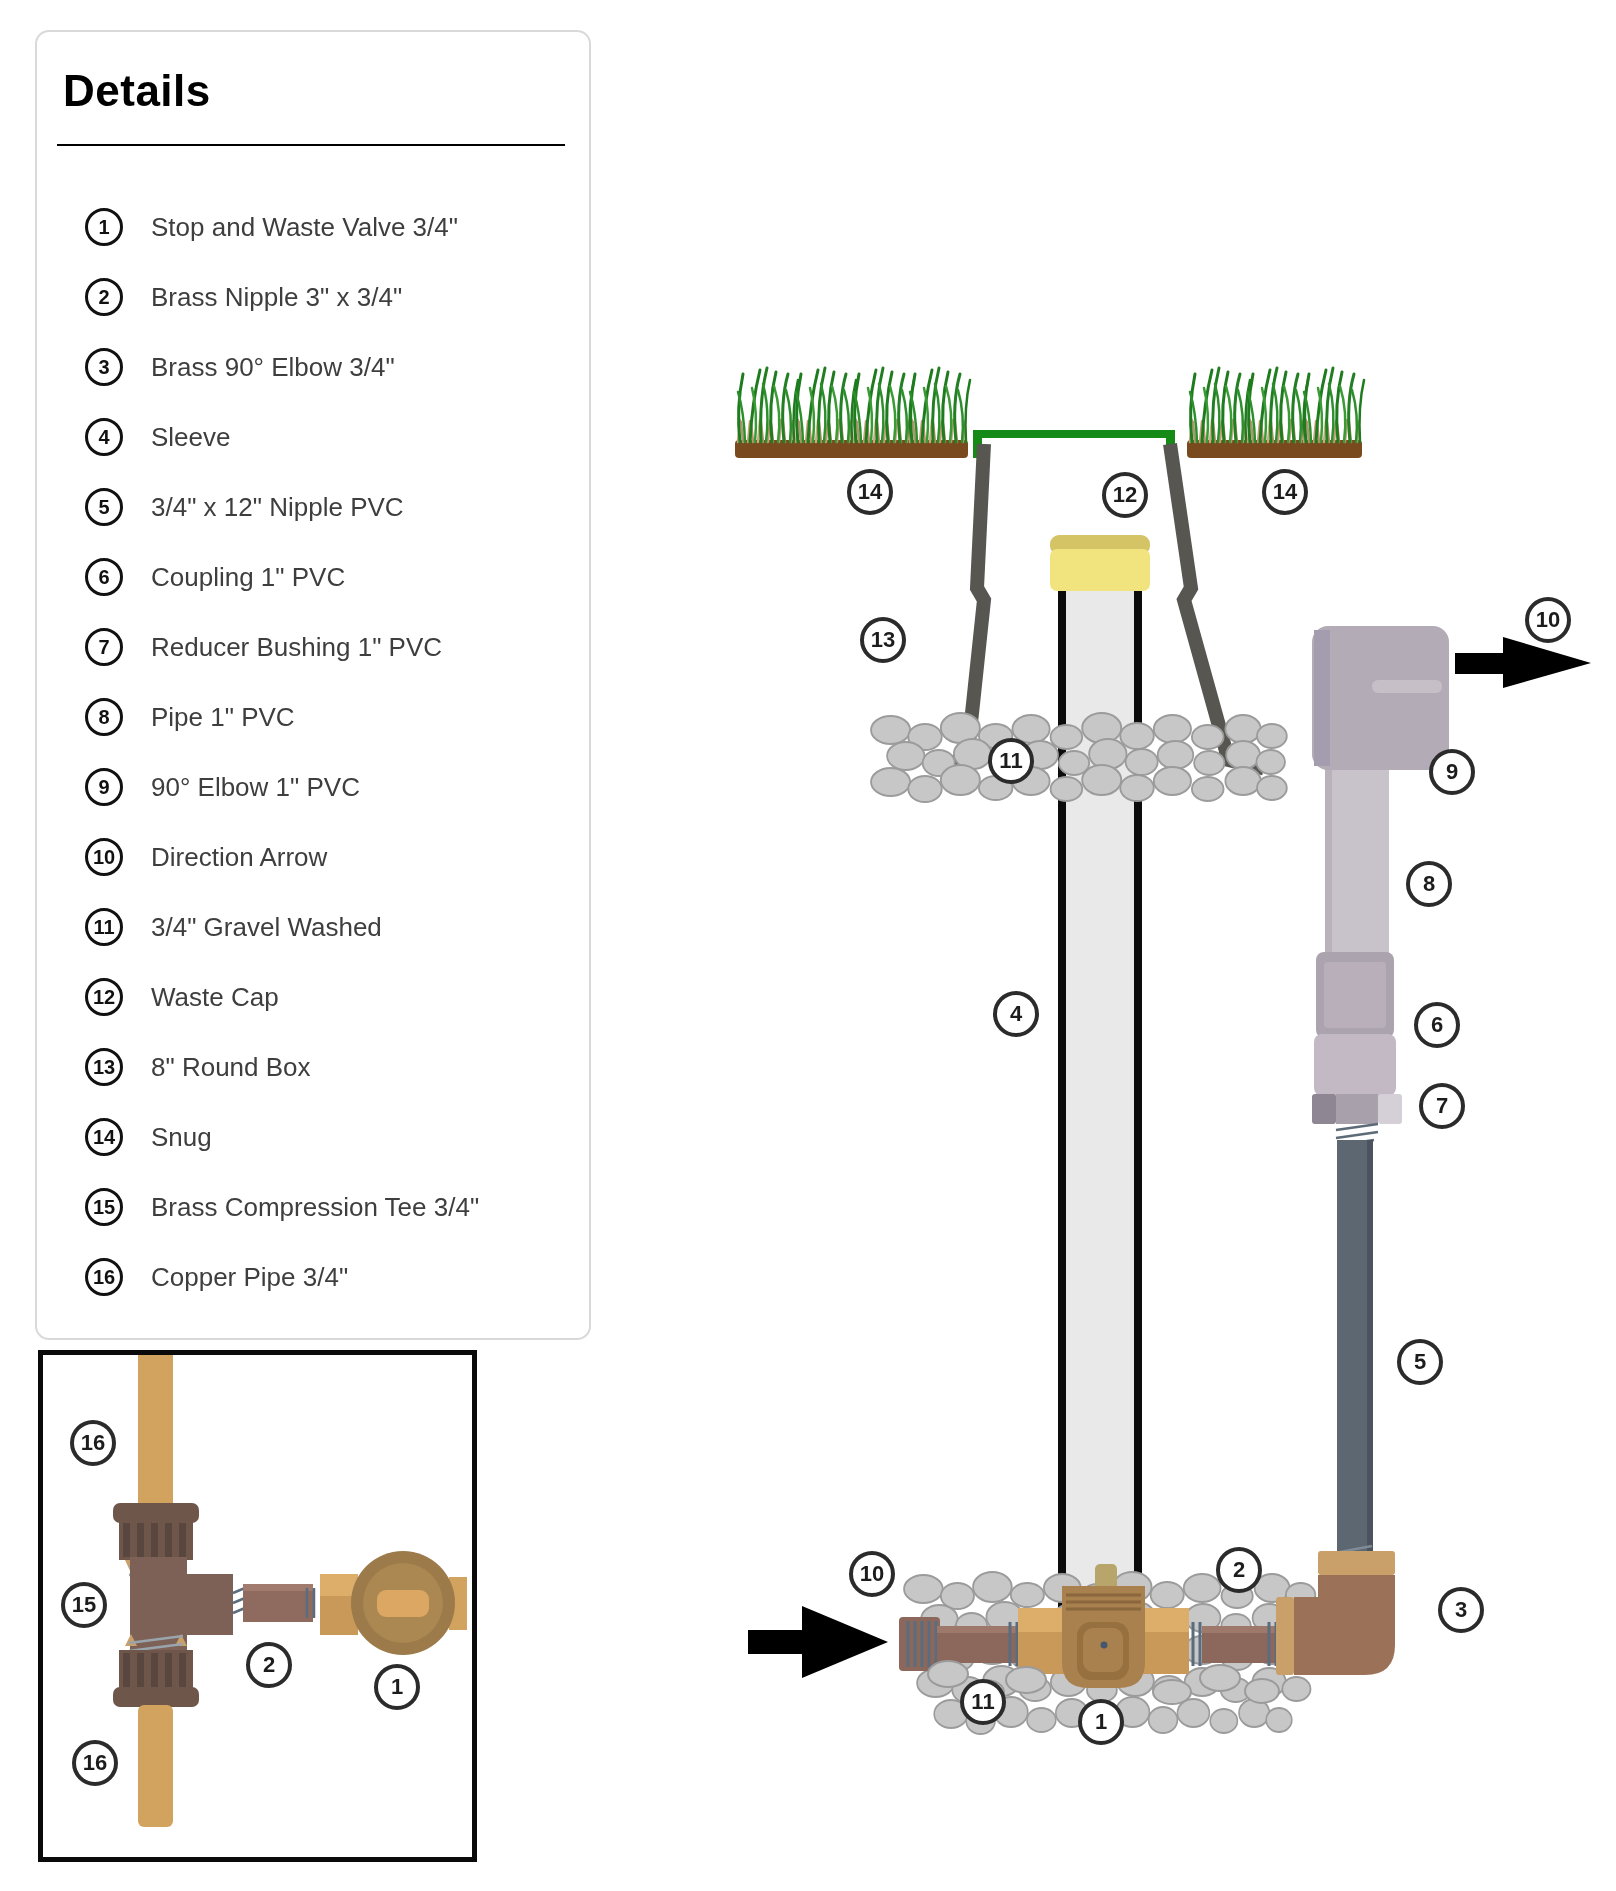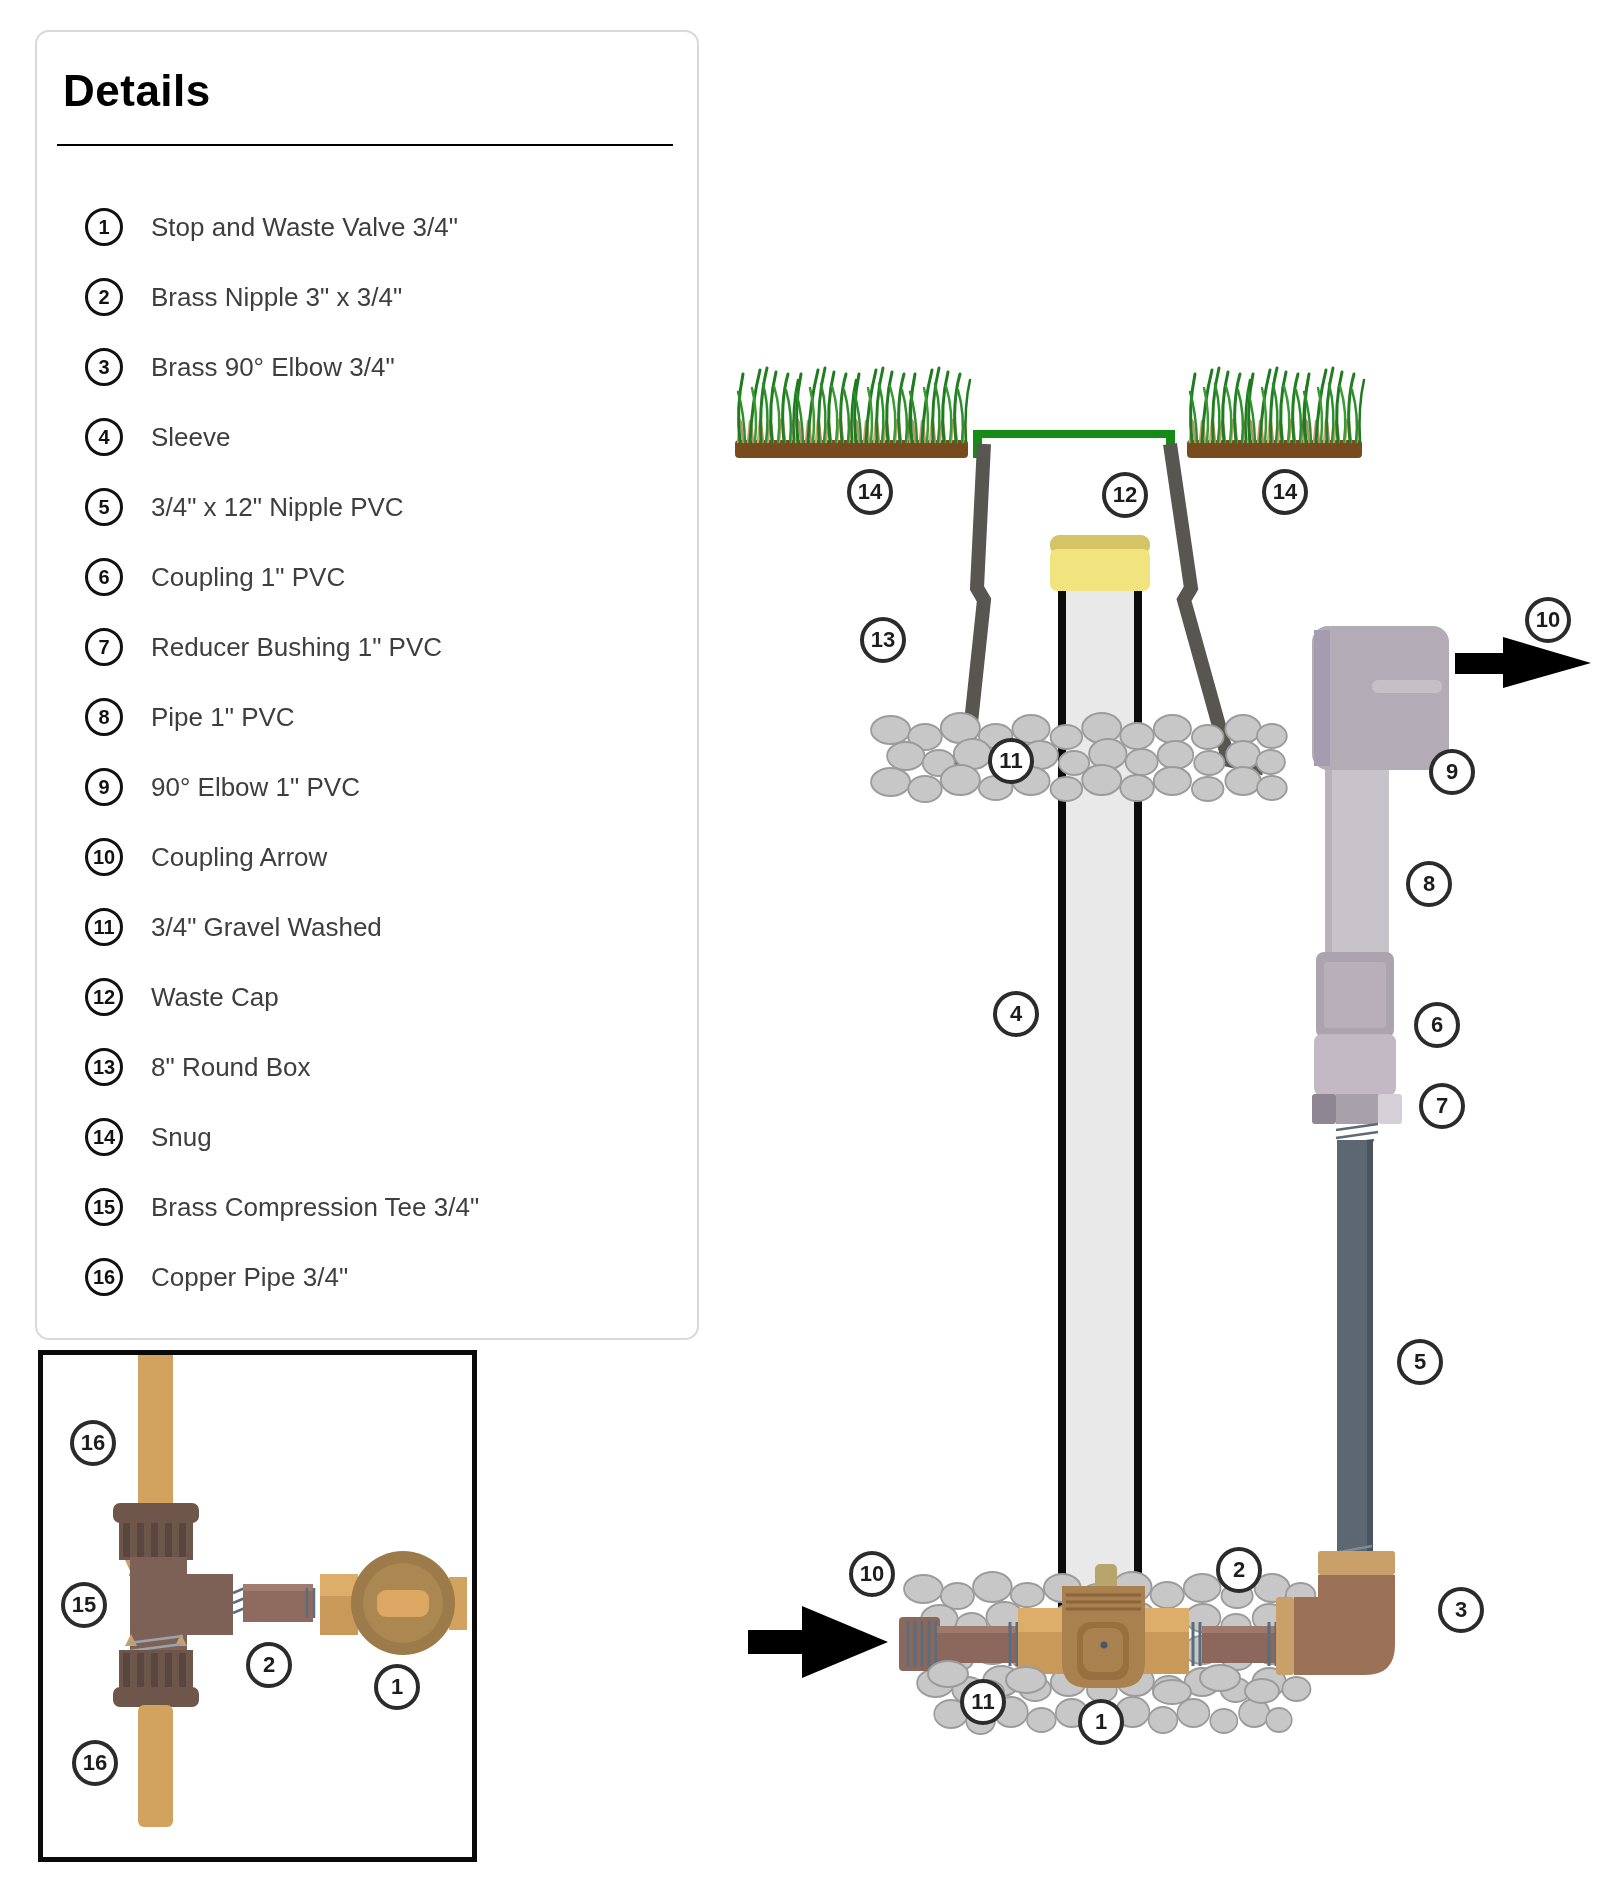--- a/index.html
+++ b/index.html
@@ -1,20 +1,20 @@
 <!DOCTYPE html>
 <html><head>
 <meta charset="utf-8">
 <style>
   html,body{margin:0;padding:0;background:#fff;}
   .stage{position:relative;width:1616px;height:1891px;background:#fff;
          font-family:"Liberation Sans",sans-serif;overflow:hidden;}
   .art{position:absolute;left:0;top:0;z-index:0;}
   
-  .panel{position:absolute;left:35px;top:30px;width:664px;height:1310px;
+  .panel{position:absolute;left:35px;top:30px;width:556px;height:1310px;
          background:#fff;border:2px solid #d9d9d9;border-radius:14px;z-index:2;box-sizing:border-box;}
   .panel h1{margin:34px 0 0 26px;font-size:44px;font-weight:bold;color:#000;letter-spacing:.5px;}
   .panel hr{margin:28px 24px 0 20px;border:none;border-top:2.5px solid #000;}
   .panel ul{margin:0;padding:46px 0 0 48px;list-style:none;}
   .panel li{height:70px;display:flex;align-items:center;}
   .panel .num{flex:0 0 auto;width:38px;height:38px;border:3.5px solid #111;border-radius:50%;
               display:flex;align-items:center;justify-content:center;
               font-size:20px;font-weight:bold;color:#111;box-sizing:border-box;}
   .panel .lbl{margin-left:28px;font-size:26px;color:#3e3e3e;}
   
@@ -224,21 +224,21 @@
       <li>
           <span class="num">8</span>
           <span class="lbl">Pipe 1" PVC</span>
         </li>
       <li>
           <span class="num">9</span>
           <span class="lbl">90° Elbow 1" PVC</span>
         </li>
       <li>
           <span class="num">10</span>
-          <span class="lbl">Coupling Arrow</span>
+          <span class="lbl">Direction Arrow</span>
         </li>
       <li>
           <span class="num">11</span>
           <span class="lbl">3/4" Gravel Washed</span>
         </li>
       <li>
           <span class="num">12</span>
           <span class="lbl">Waste Cap</span>
         </li>
       <li>

